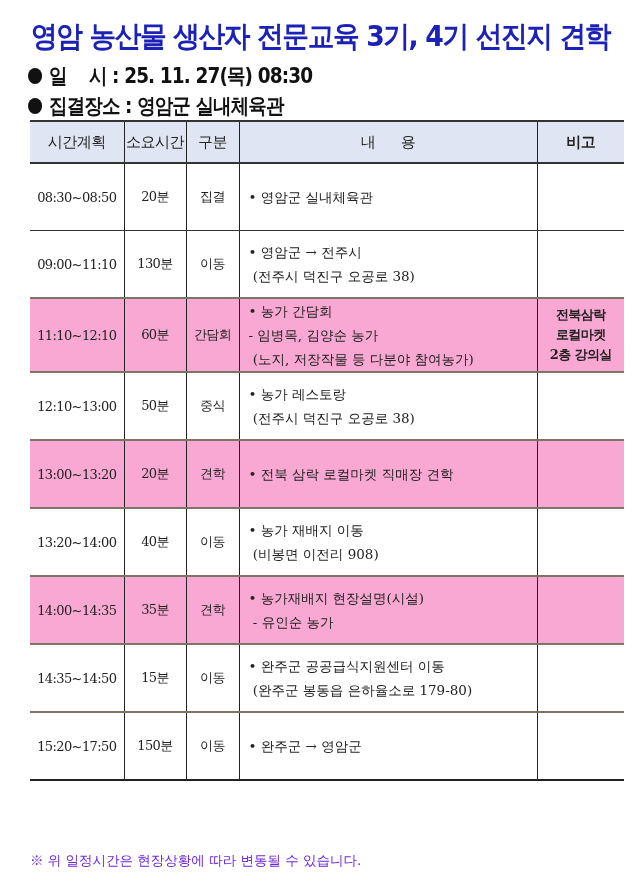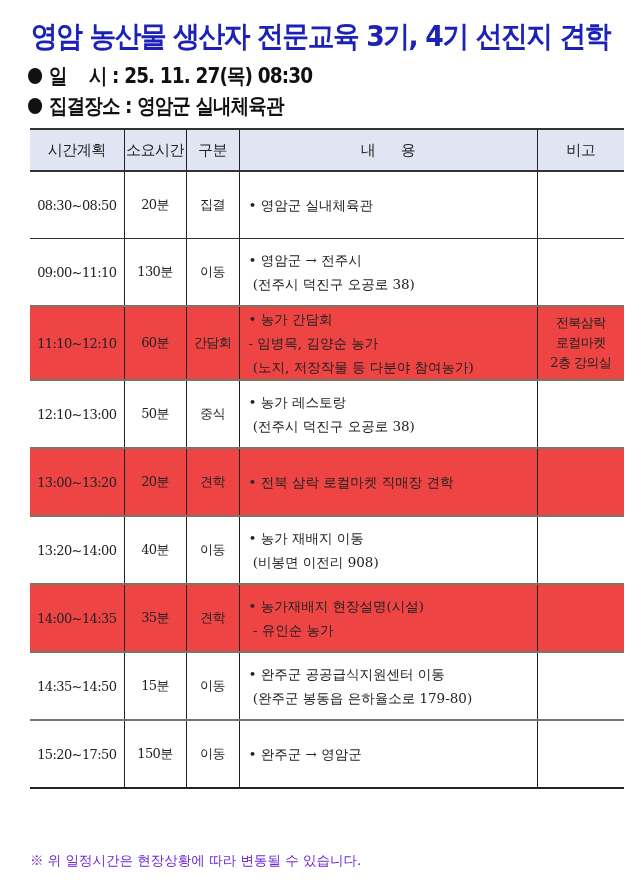--- a/index.html
+++ b/index.html
@@ -51,54 +51,54 @@
       background: #111111;
       margin-right: 8px;
       vertical-align: -1px;
     }
     .info-date { top: 62px; }
     .info-place { top: 92px; }
 
     table.schedule {
       position: absolute;
       left: 30px;
-      top: 128px;
+      top: 120px;
       width: 594px;
       border-collapse: collapse;
       table-layout: fixed;
       font-size: 13px;
     }
     table.schedule th, table.schedule td {
       border-left: 1px solid #222222;
       border-right: 1px solid #222222;
       padding: 0;
       vertical-align: middle;
     }
     table.schedule tr > :first-child { border-left: none; }
-    table.schedule tr > :last-child { border-right: none; }
+    table.schedule tr > :last-child { border-right: none; font-weight: bold; }
     table.schedule thead th {
       background: #dfe5f2;
       height: 40px;
       border-top: 2px solid #333333;
       border-bottom: 2px solid #333333;
       font-weight: normal;
       font-size: 15px;
       color: #222222;
       text-align: center;
       letter-spacing: -0.5px;
     }
     table.schedule tbody td {
       height: 66px;
       border-bottom: 1px solid #333333;
       text-align: center;
       font-size: 13px;
       letter-spacing: -0.6px;
     }
     table.schedule tbody tr.hl td {
-      background: #ef4444;
+      background: #f9a8d4;
     }
     table.schedule tbody tr.hl td,
     table.schedule tbody tr.pre-hl td {
       border-bottom: 2px solid #7b7566;
     }
     table.schedule tbody tr:last-child td {
       border-bottom: 2px solid #222222;
     }
     td.content-cell {
       text-align: left !important;

